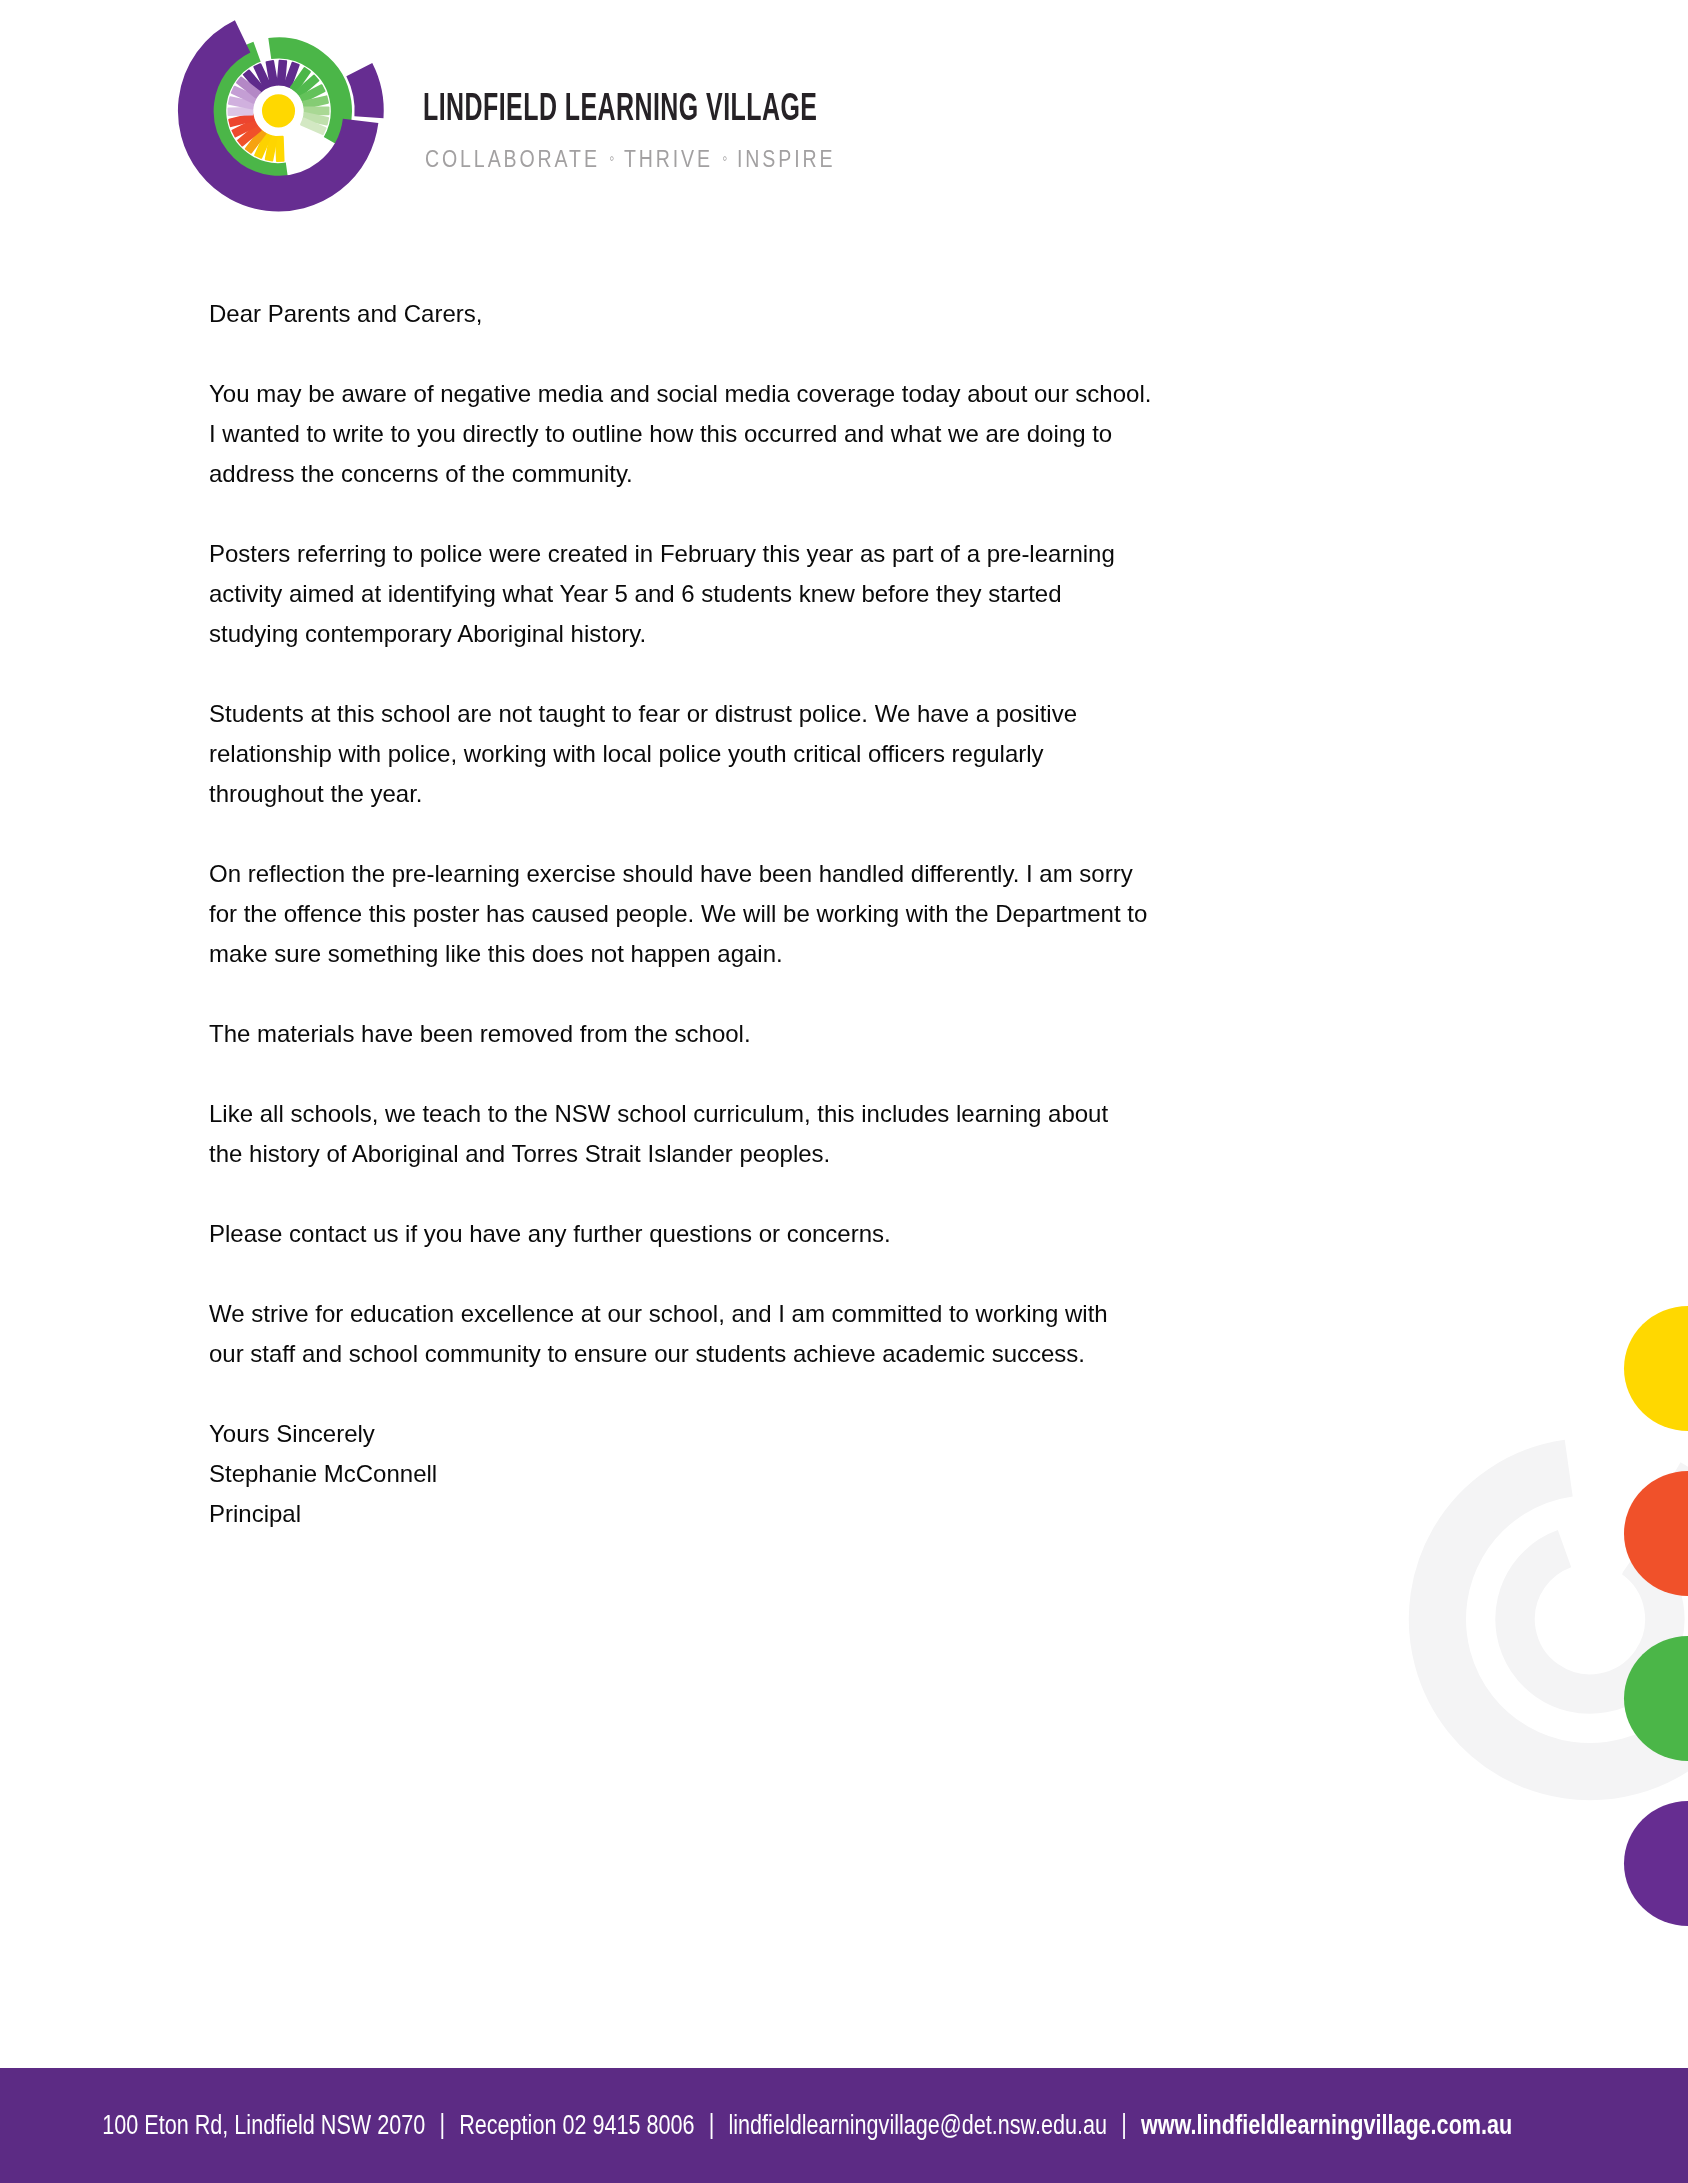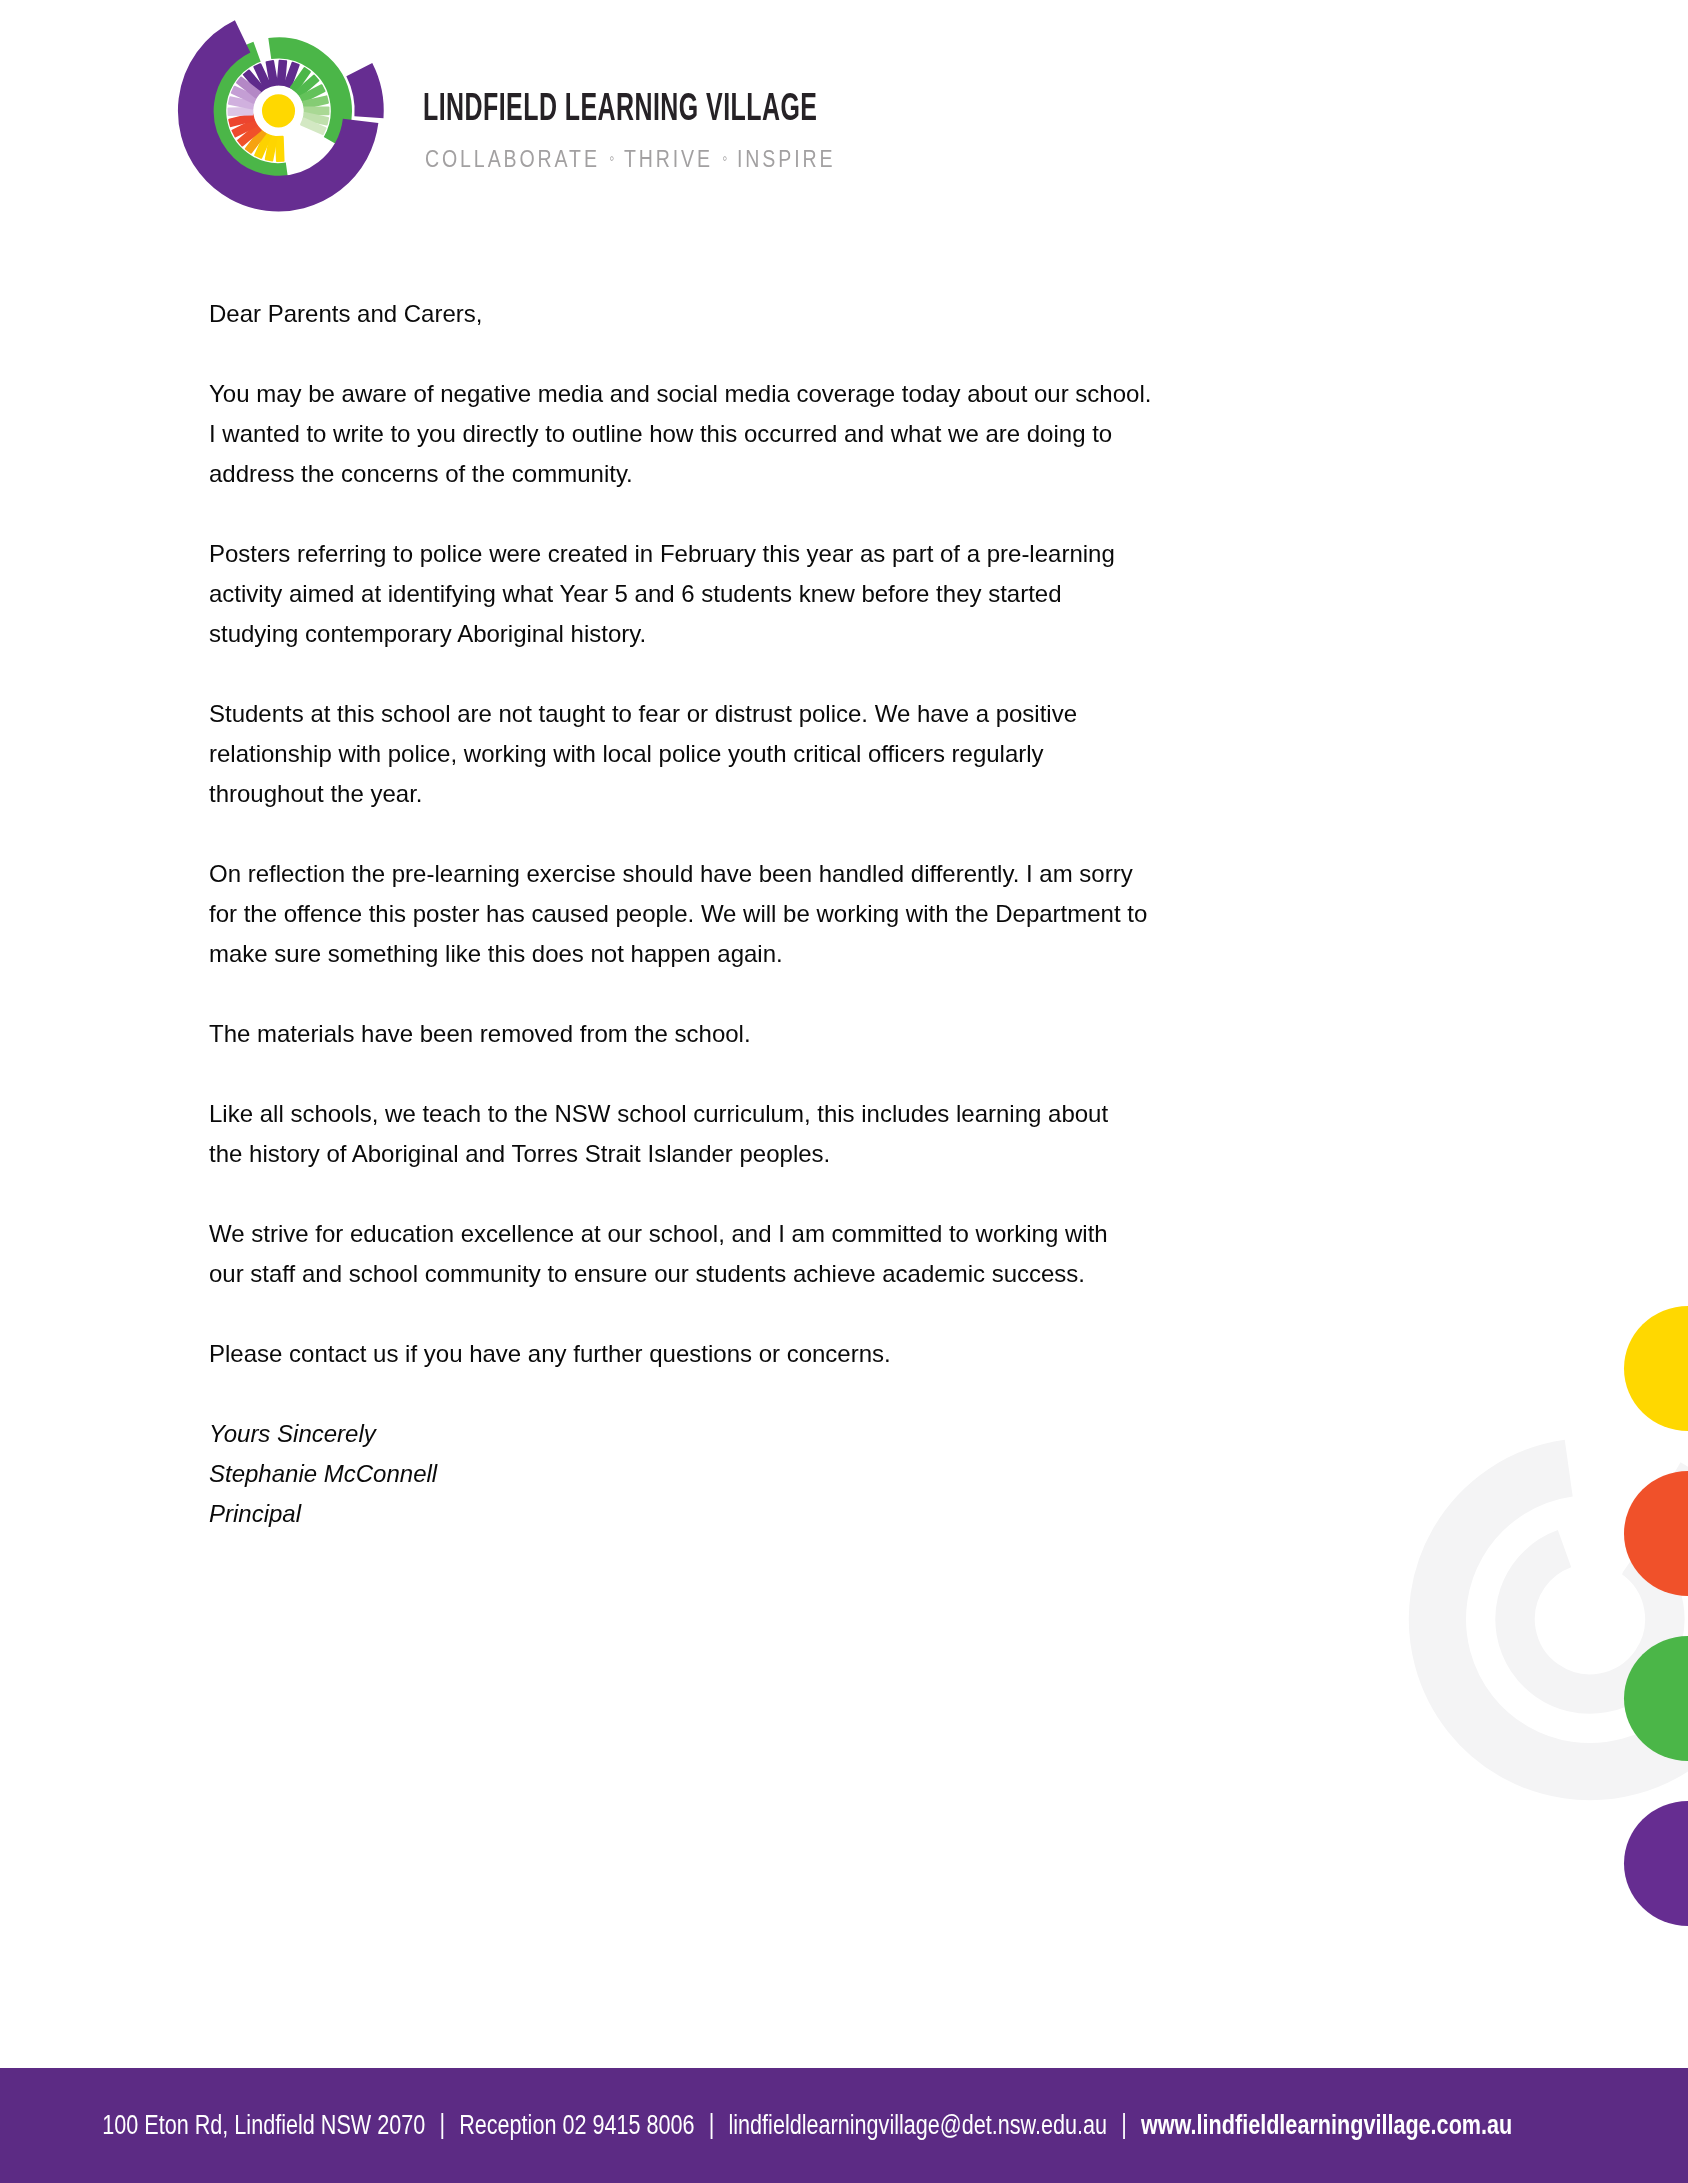--- a/index.html
+++ b/index.html
@@ -27,21 +27,21 @@
     transform:scaleX(0.85);transform-origin:left center;
   }
   .tagline .sep{font-size:17.7px;margin:0 11px;vertical-align:3.4px;letter-spacing:0;}
   
   .letter{
     position:absolute;left:209px;top:294px;width:1360px;
     font-size:24px;line-height:40px;color:#0a0a0a;
     z-index:3;
   }
   .letter p{margin:0 0 40px 0;white-space:pre-line;}
-  .letter p:last-child{margin-bottom:0;font-style:italic;}
+  .letter p:last-child{margin-bottom:0;}
   
   .watermark{position:absolute;top:1350px;right:0;z-index:0;}
   .edge-circle{
     position:absolute;right:-64px;width:128px;height:125px;
     border-radius:50%;z-index:1;
   }
   .ec-yellow{top:1306px;background:var(--yellow,#ffd800);}
   .ec-orange{top:1471px;background:var(--orange,#f0512a);}
   .ec-green{top:1636px;background:var(--green,#4bb648);}
   .ec-purple{top:1801px;background:var(--purple,#662d91);}
@@ -116,23 +116,23 @@
 studying contemporary Aboriginal history.</p>
     <p>Students at this school are not taught to fear or distrust police. We have a positive
 relationship with police, working with local police youth critical officers regularly
 throughout the year.</p>
     <p>On reflection the pre-learning exercise should have been handled differently. I am sorry
 for the offence this poster has caused people. We will be working with the Department to
 make sure something like this does not happen again.</p>
     <p>The materials have been removed from the school.</p>
     <p>Like all schools, we teach to the NSW school curriculum, this includes learning about
 the history of Aboriginal and Torres Strait Islander peoples.</p>
+    <p>Please contact us if you have any further questions or concerns.</p>
     <p>We strive for education excellence at our school, and I am committed to working with
 our staff and school community to ensure our students achieve academic success.</p>
-    <p>Please contact us if you have any further questions or concerns.</p>
     <p>Yours Sincerely
 Stephanie McConnell
 Principal</p>
   </div>
 
   <svg class="watermark" width="286" height="477" viewBox="0 0 420 700" aria-hidden="true">
     <g transform="translate(276,395)">
       <circle r="224" fill="none" stroke="#f4f4f5" stroke-width="84" pathLength="360" stroke-dasharray="322 38" transform="rotate(-60)"></circle>
       <circle r="110" fill="none" stroke="#f4f4f5" stroke-width="58" pathLength="360" stroke-dasharray="305 55" transform="rotate(-55)"></circle>
       <circle r="238" fill="none" stroke="#f4f4f5" stroke-width="54" pathLength="360" stroke-dasharray="32 328" transform="rotate(228)"></circle>

